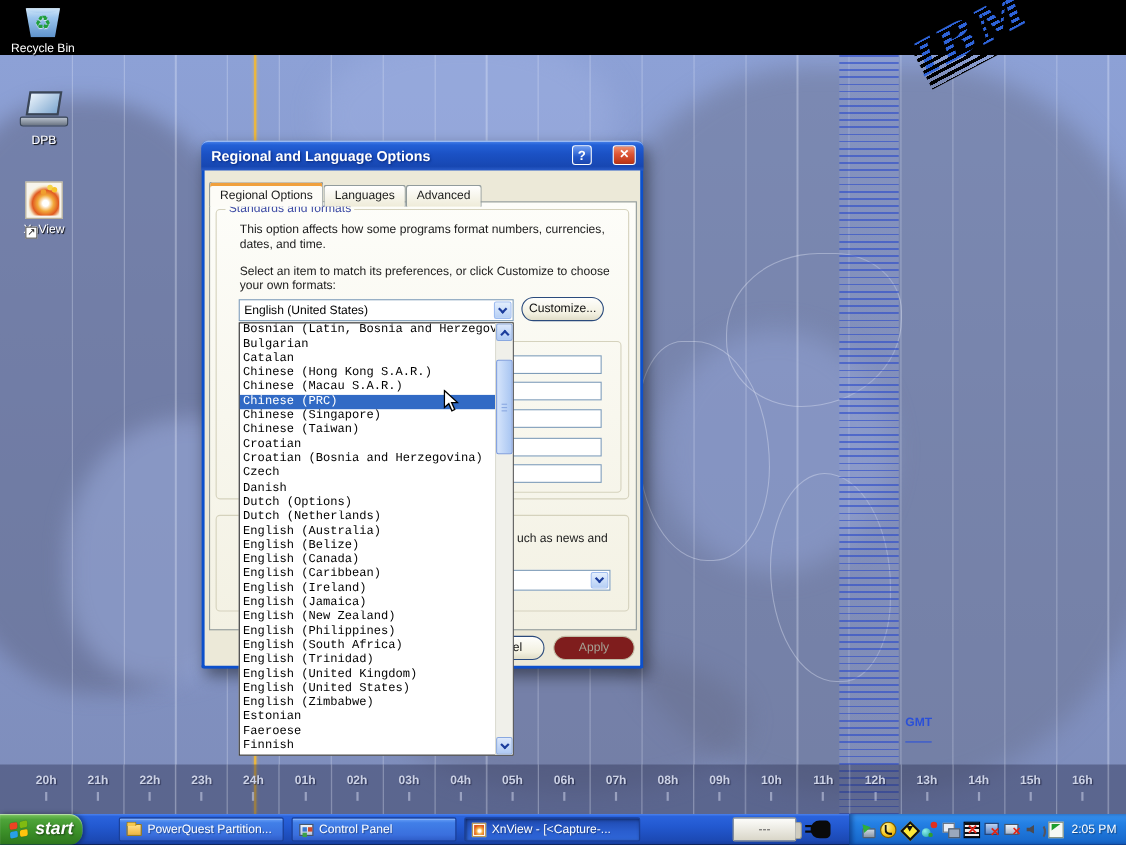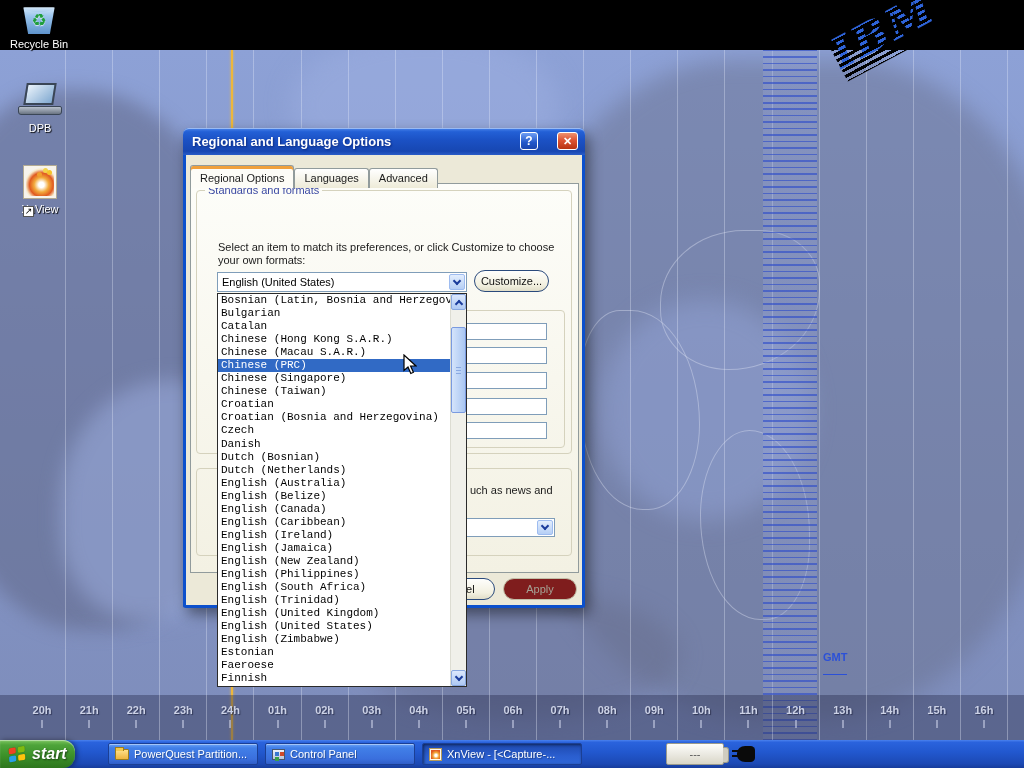--- a/index.html
+++ b/index.html
@@ -245,20 +245,21 @@
     <span class="tbtn" id="btn-help">?</span>
     <span class="tbtn" id="btn-close">✕</span>
   </div>
   <div id="tabs">
     <span class="tab active">Regional Options</span><span class="tab">Languages</span><span class="tab">Advanced</span>
   </div>
   <div id="panel">
     <div class="grp" id="grp-standards">
       <span class="cap">Standards and formats</span>
     </div>
+    <div class="dtext" id="desc1">This option affects how some programs format numbers, currencies, dates, and time.</div>
     <div class="dtext" id="desc2">Select an item to match its preferences, or click Customize to choose your own formats:</div>
     <div class="combo" id="combo-lang">
       <span class="val">English (United States)</span>
       <span class="cbtn">
           <span class="chev"></span>
         </span>
     </div>
     <div class="xpbtn" id="btn-customize">Customize...</div>
     <div class="grp" id="frame-samples"></div>
     <div class="sfield" style="top:139px"></div>
@@ -286,21 +287,21 @@
       <div class="opt i2">Catalan</div>
       <div class="opt i3">Chinese (Hong Kong S.A.R.)</div>
       <div class="opt i4">Chinese (Macau S.A.R.)</div>
       <div class="opt i5 sel">Chinese (PRC)</div>
       <div class="opt i6">Chinese (Singapore)</div>
       <div class="opt i7">Chinese (Taiwan)</div>
       <div class="opt i8">Croatian</div>
       <div class="opt i9">Croatian (Bosnia and Herzegovina)</div>
       <div class="opt i10">Czech</div>
       <div class="opt i11">Danish</div>
-      <div class="opt i12">Dutch (Bosnian)</div>
+      <div class="opt i12">Dutch (Options)</div>
       <div class="opt i13">Dutch (Netherlands)</div>
       <div class="opt i14">English (Australia)</div>
       <div class="opt i15">English (Belize)</div>
       <div class="opt i16">English (Canada)</div>
       <div class="opt i17">English (Caribbean)</div>
       <div class="opt i18">English (Ireland)</div>
       <div class="opt i19">English (Jamaica)</div>
       <div class="opt i20">English (New Zealand)</div>
       <div class="opt i21">English (Philippines)</div>
       <div class="opt i22">English (South Africa)</div>
@@ -346,13 +347,28 @@
   <div class="task" id="task2">
     <span class="cpic"></span>
     <span class="tl">Control Panel</span>
   </div>
   <div class="task" id="task3">
     <span class="xnic"></span>
     <span class="tl">XnView - [&lt;Capture-...</span>
   </div>
   <div id="deskband">---</div>
   <div id="plug"></div>
+  <div id="tray">
+    <div id="trayicons">
+        <span class="ti i0"></span>
+        <span class="ti i1"></span>
+        <span class="ti i2"></span>
+        <span class="ti i3"></span>
+        <span class="ti i4"></span>
+        <span class="ti i5"></span>
+        <span class="ti i6"></span>
+        <span class="ti i7"></span>
+        <span class="ti i8"></span>
+        <span class="ti i9"></span>
+      </div>
+    <span id="clock">2:05 PM</span>
+  </div>
 </div>
 
 </body></html>

